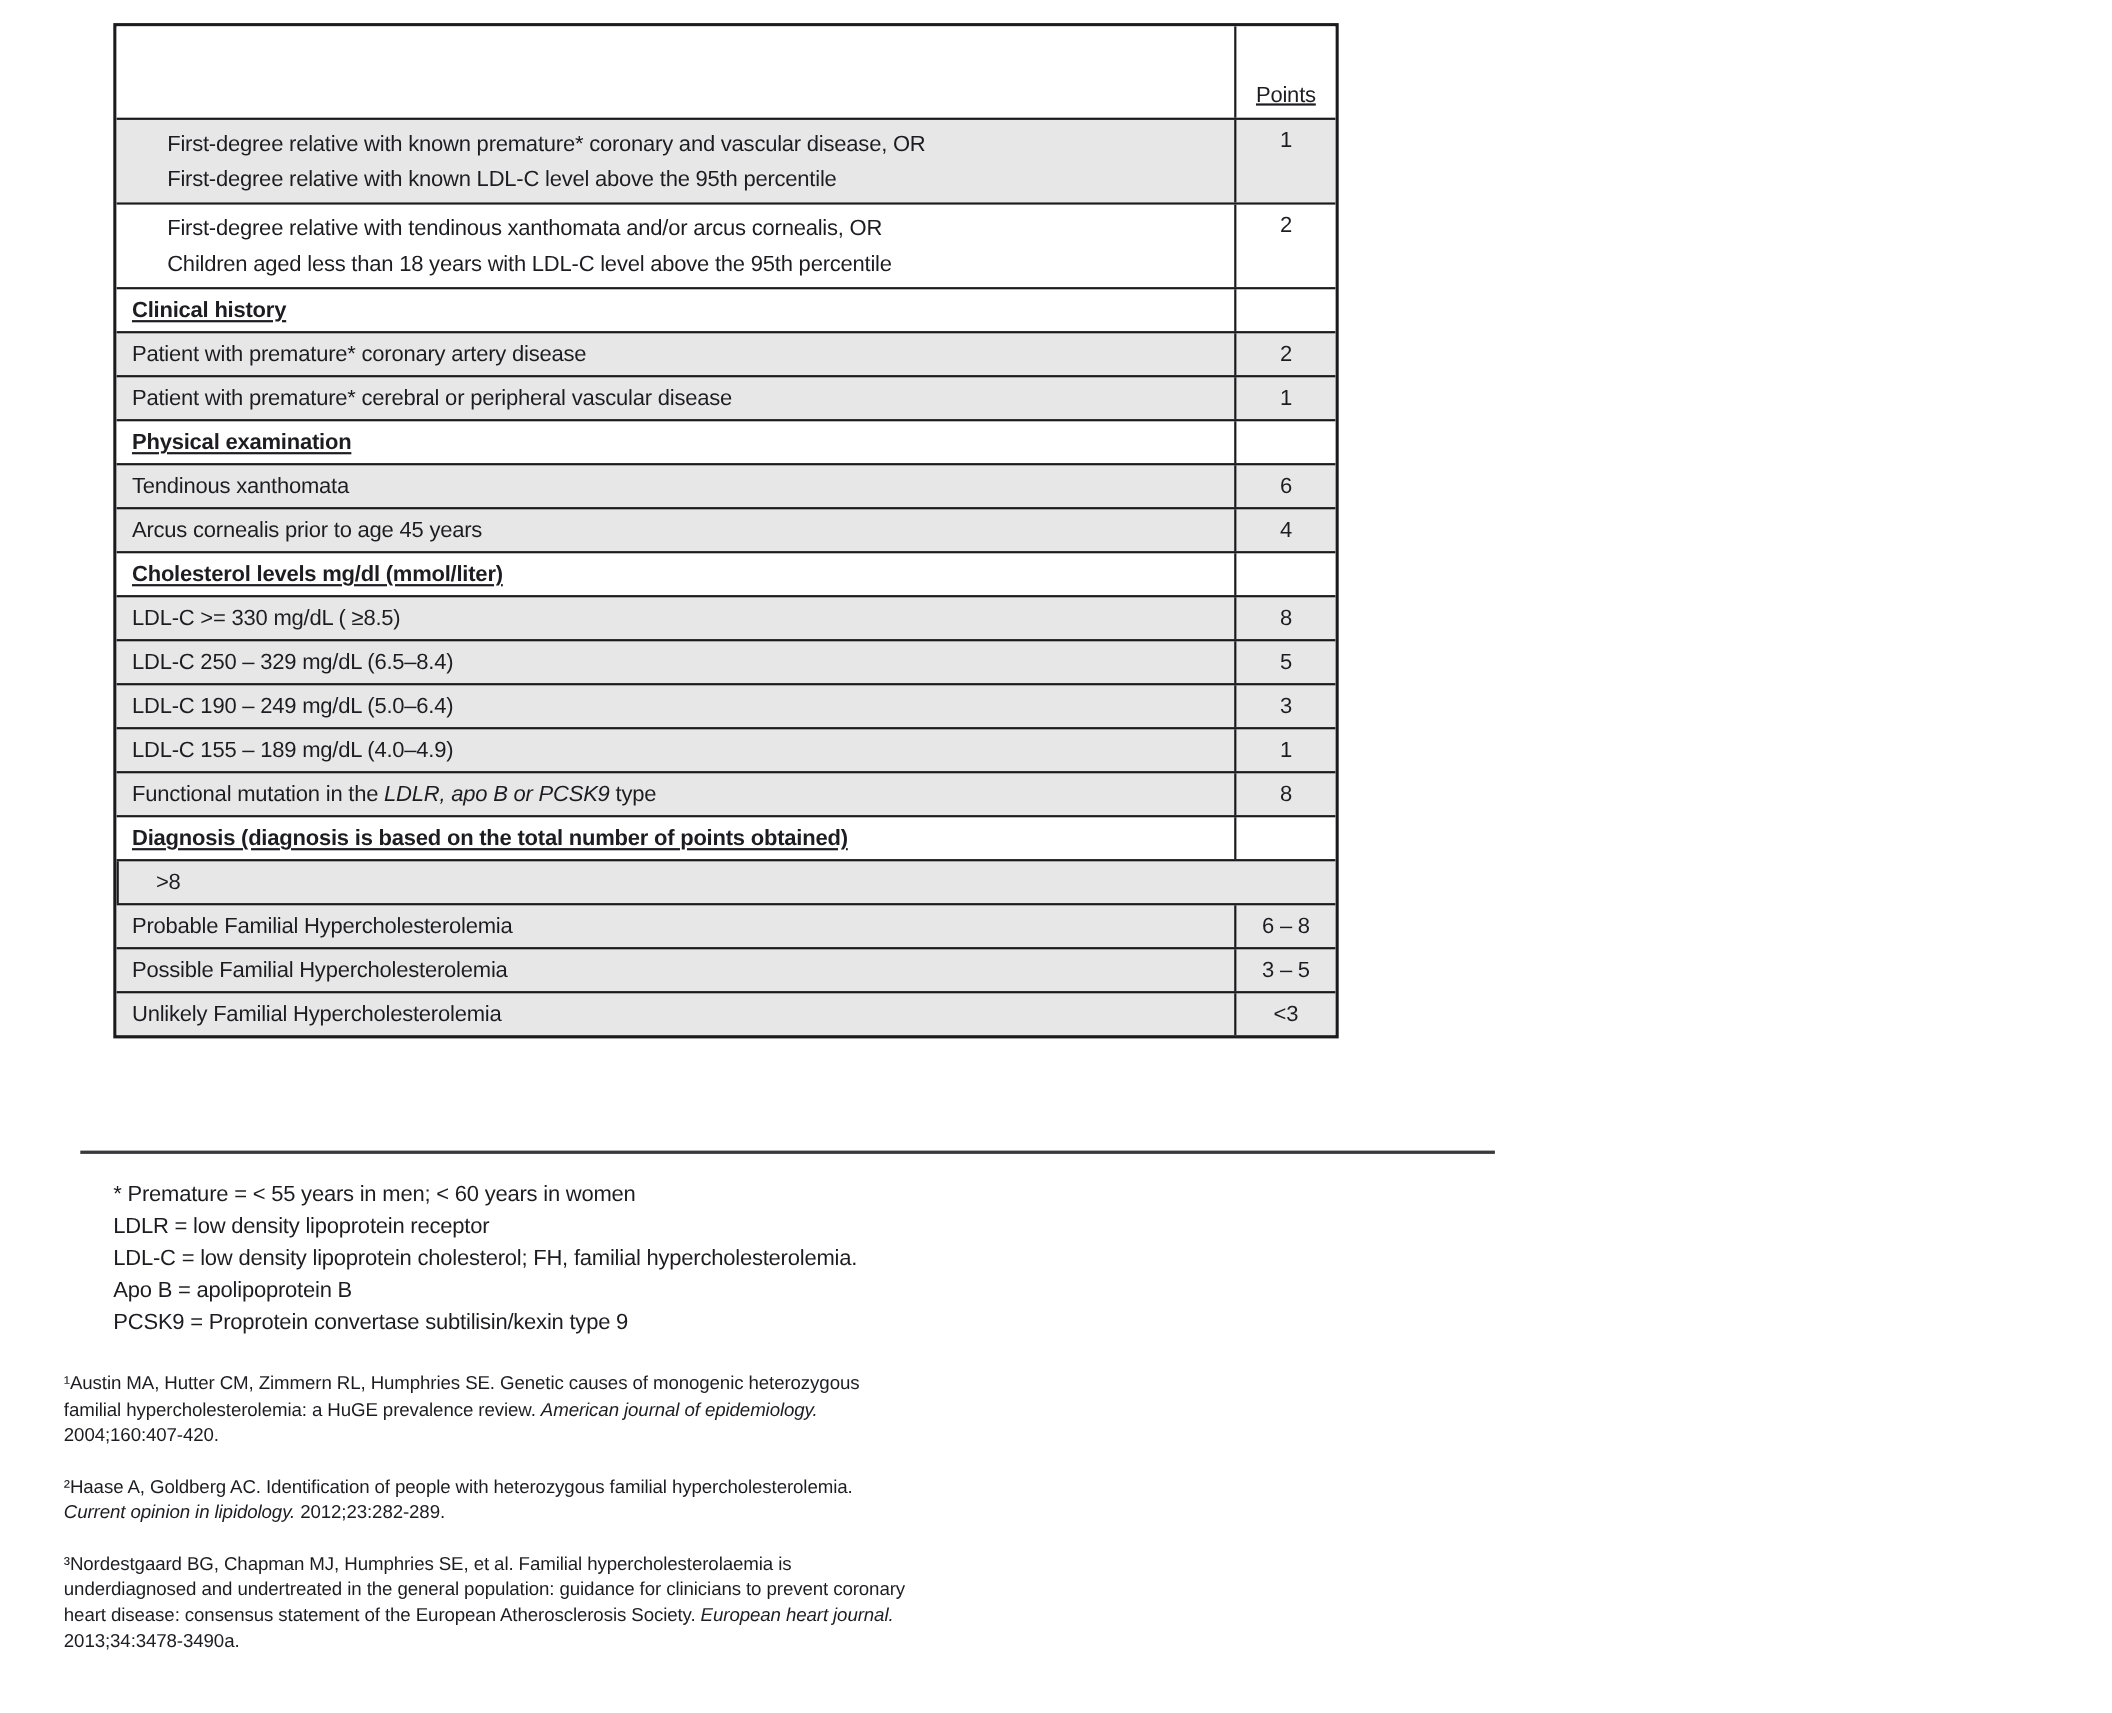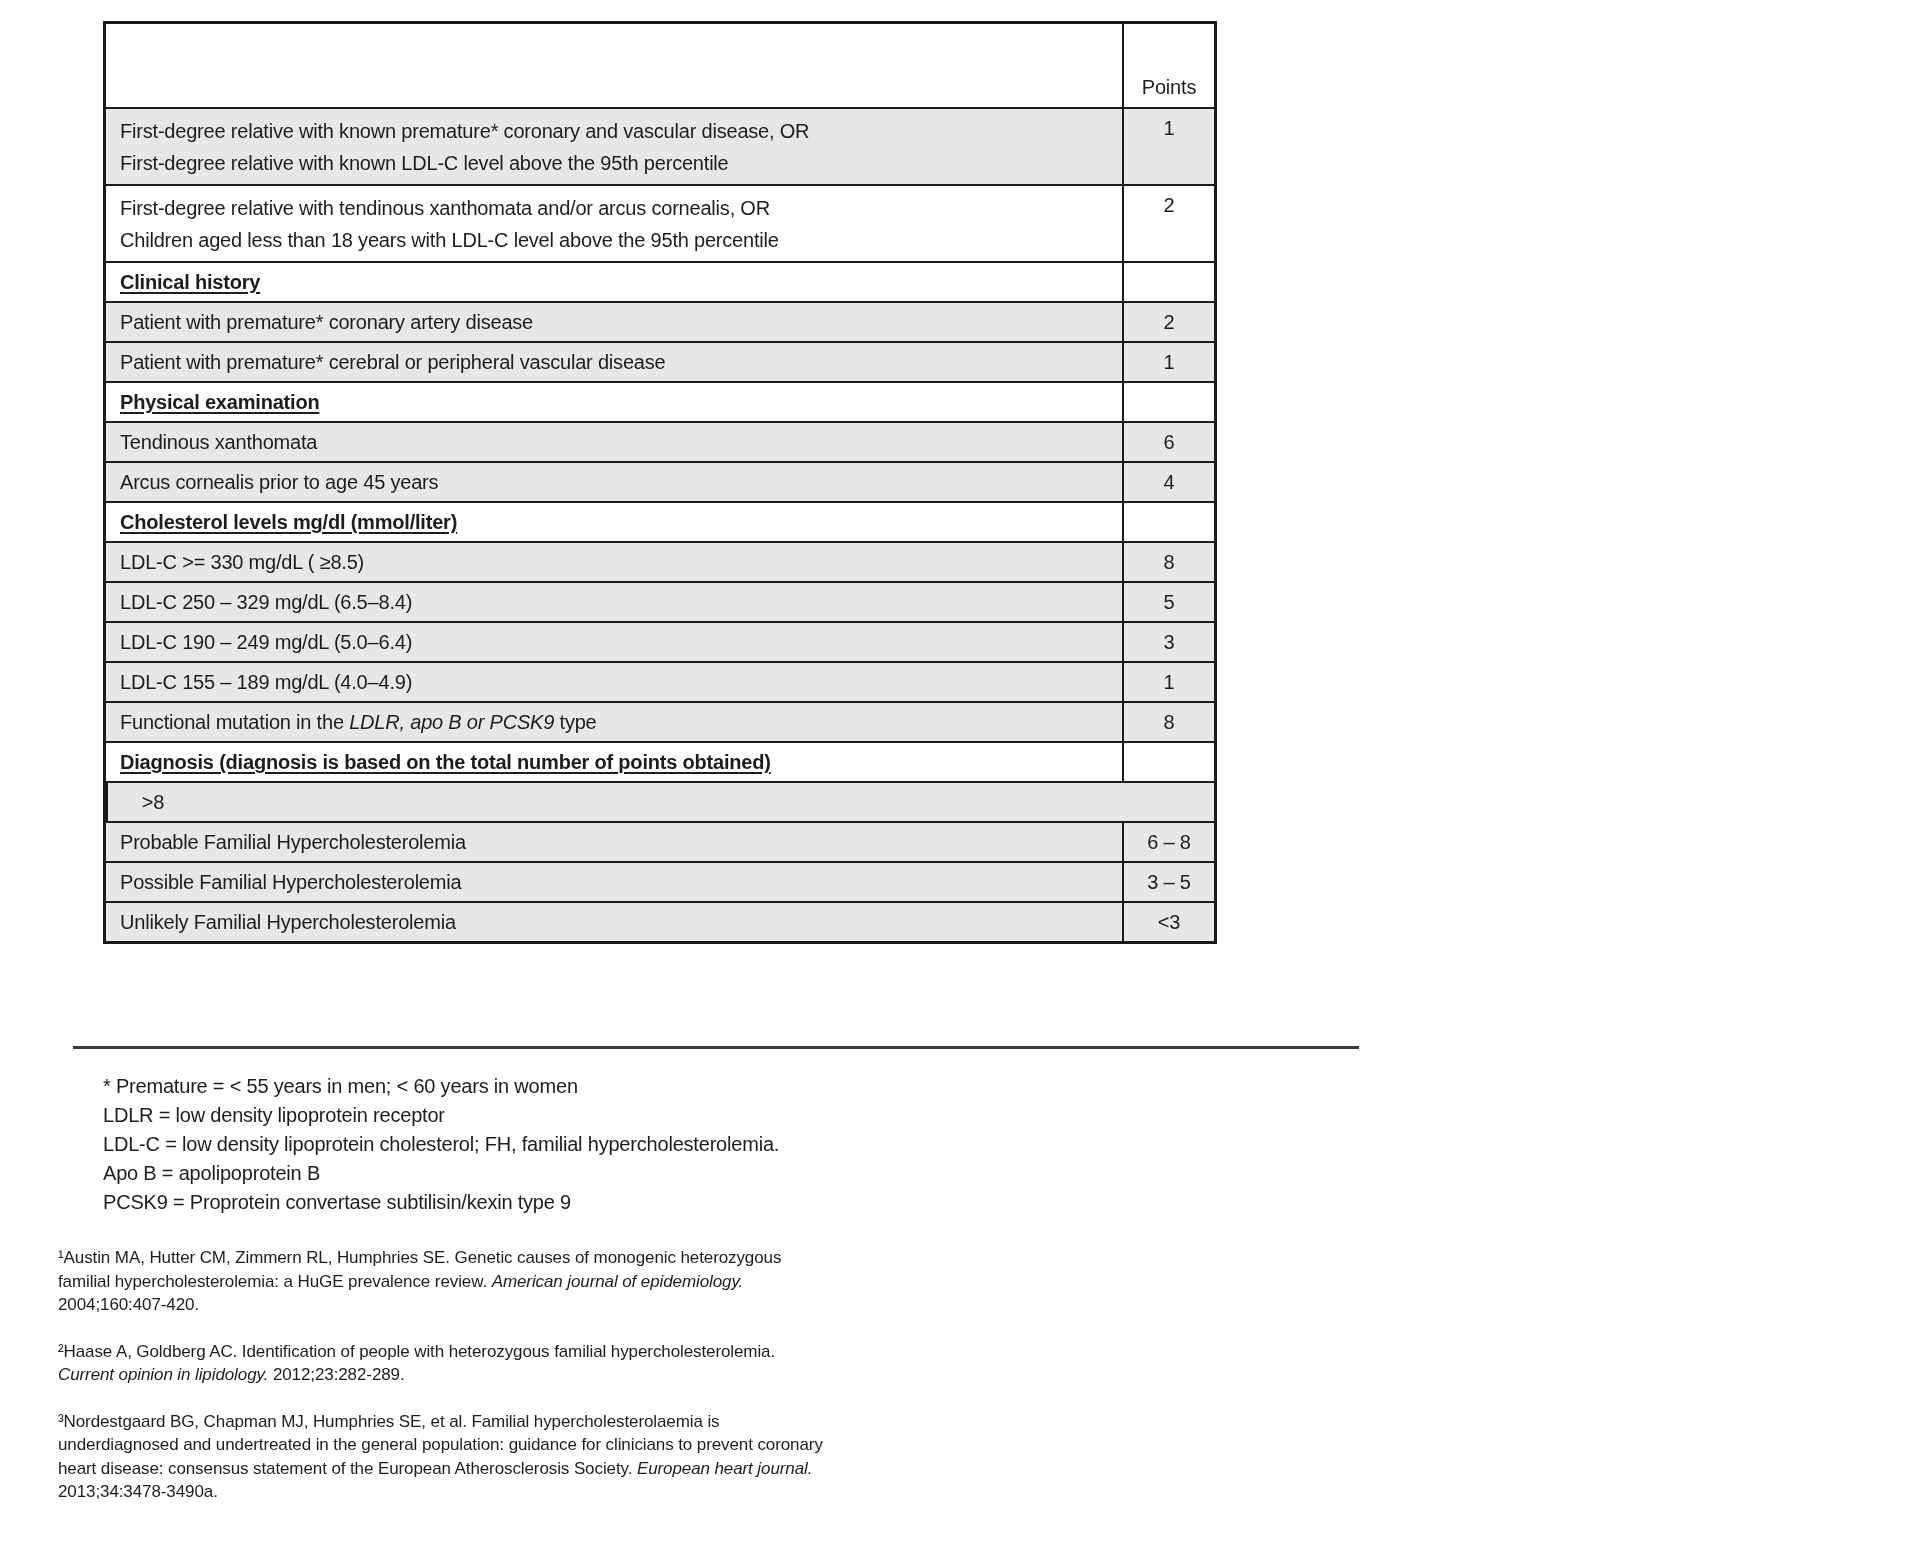--- a/index.html
+++ b/index.html
@@ -9,37 +9,37 @@
     -webkit-font-smoothing:antialiased;
   }
   .page{position:absolute;inset:0;}
 
   
   .dlcn-table{
     position:absolute;left:103px;top:21px;width:1114px;
     border:3px solid #1b1b1d;background:#ffffff;box-sizing:border-box;
   }
   .trow{display:flex;border-top:2px solid #1b1b1d;background:#ffffff;}
-  .trow:first-child{border-top:none;}
+  .trow:first-child{border-top:none;text-decoration:underline;}
   .trow.shaded{background:#e8e7e7;}
   .cell{box-sizing:border-box;}
   .cell-criteria{
     flex:1;padding:0 14px;font-size:20px;letter-spacing:-0.2px;white-space:nowrap;overflow:hidden;
   }
   .cell-points{
     width:92px;border-left:2px solid #1b1b1d;display:flex;justify-content:center;
     font-size:20px;letter-spacing:-0.2px;
   }
   
   .trow.head{min-height:83px;}
   .trow.head .cell-points{align-items:flex-end;padding-bottom:8px;}
   .trow.criteria .cell-criteria{padding:3px 14px 2px;}
   .trow.criteria .tline{line-height:35px;}
   .trow.double .cell-criteria{padding:6px 14px 5px;}
-  .trow.double .tline{line-height:32px;}
+  .trow.double .tline{line-height:32px;margin-left:32px;}
   .trow.criteria .cell-points,.trow.double .cell-points{align-items:flex-start;padding-top:8px;}
   .trow.single,.trow.section{min-height:38px;}
   .trow.single .cell-criteria,.trow.section .cell-criteria{display:flex;align-items:center;}
   .trow.single .cell-points,.trow.section .cell-points{align-items:center;}
   .trow.single .tline,.trow.section .tline{line-height:22px;}
   .tline.section{
     font-weight:bold;
     text-decoration:underline;text-decoration-thickness:2px;text-underline-offset:3px;
   }
   .it{font-style:italic;}

